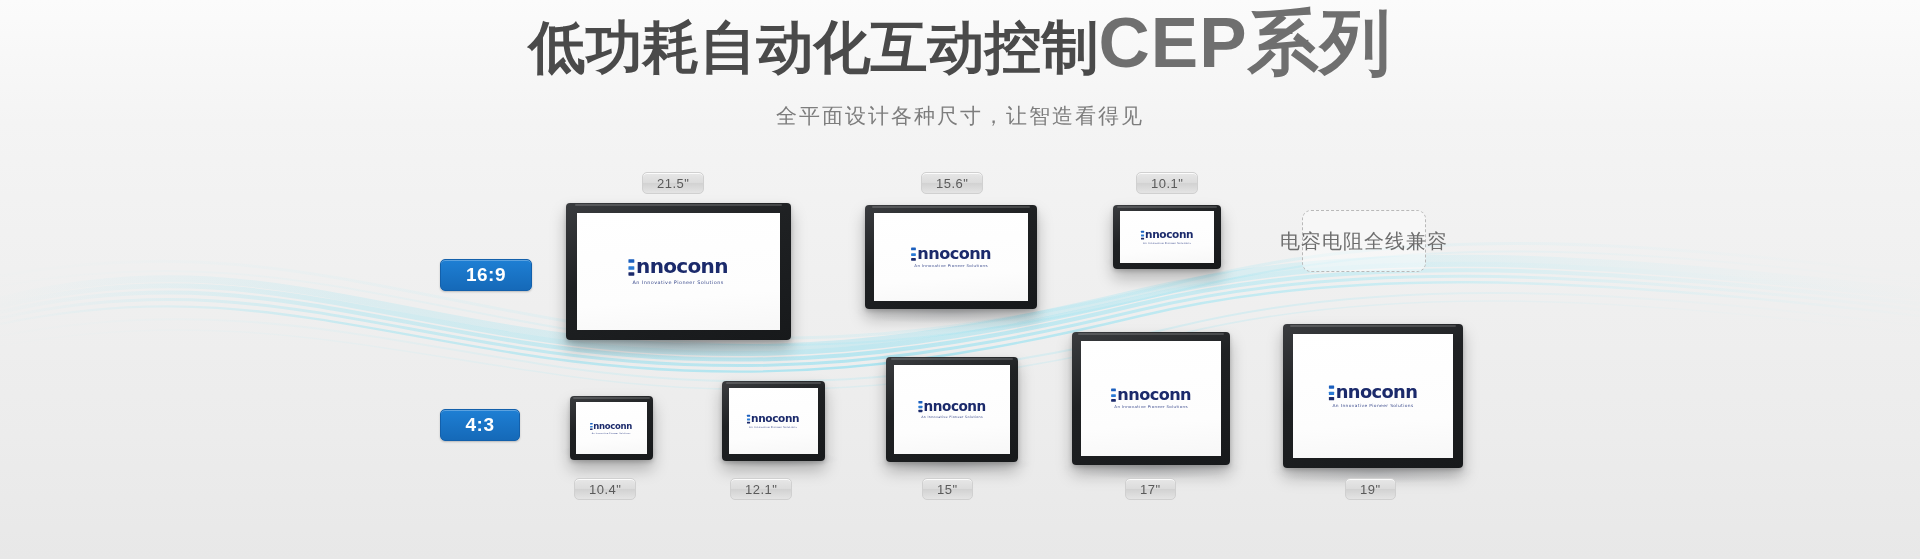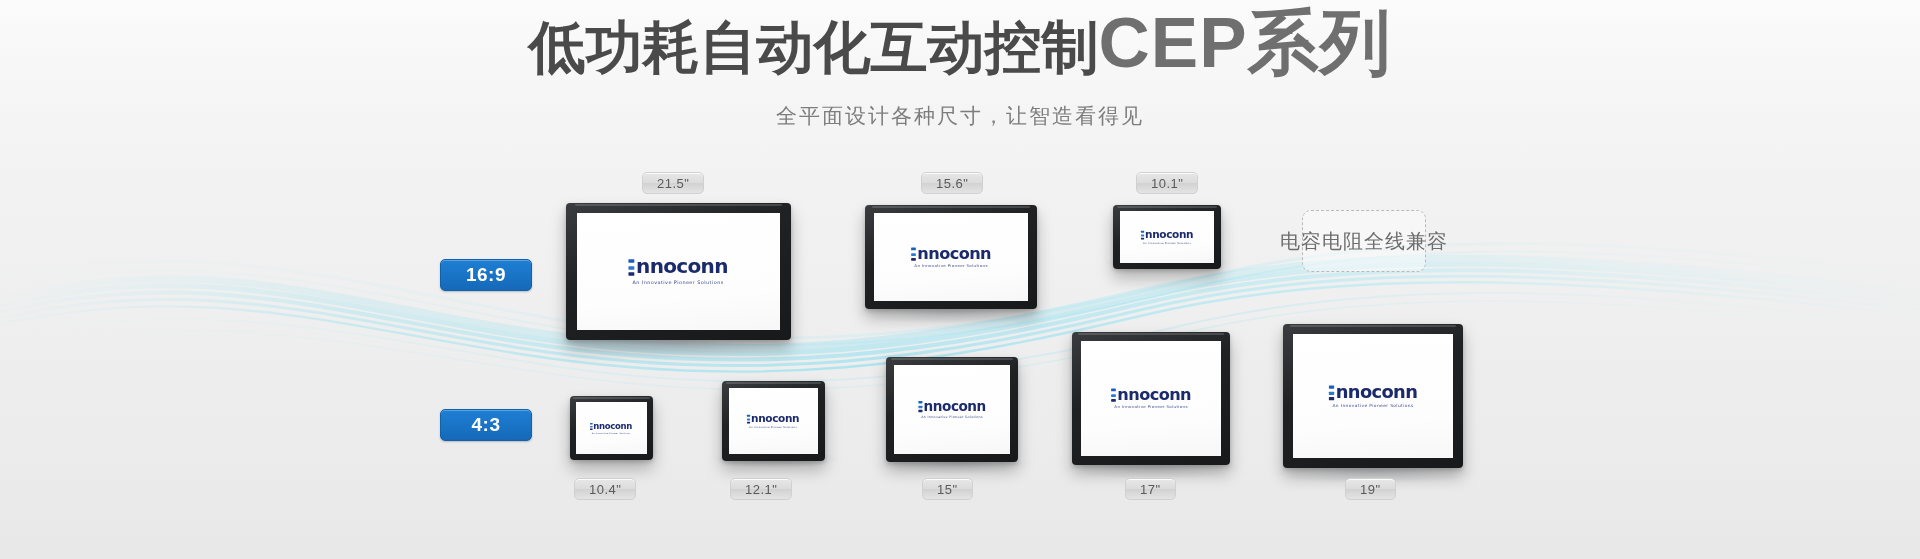--- a/index.html
+++ b/index.html
@@ -313,21 +313,21 @@
         <div class="logo-tag">An Innovative Pioneer Solutions</div>
       </div>
     </div>
   </div>
 
   <div class="compat-box" style="left:1302px; top:210px; width:124px; height:62px;">
     <span>电容电阻</span>
     <span>全线兼容</span>
   </div>
 
-  <div class="ratio-badge" style="left:440px; top:409px; width:92px;">
+  <div class="ratio-badge" style="left:440px; top:409px; width:80px;">
     <span>4:3</span>
   </div>
 
   <div class="reflect" style="left:561px; top:444px; width:100px; height:16px;"></div>
   <div class="monitor" style="left:570px; top:396px; width:83px; height:64px;">
     <div class="screen" style="left:6px; top:6px; right:6px; bottom:6px;">
       <div class="logo" style="transform:scale(0.5);">
         <div class="logo-word">
           <span class="logo-bars">
               <i></i>

